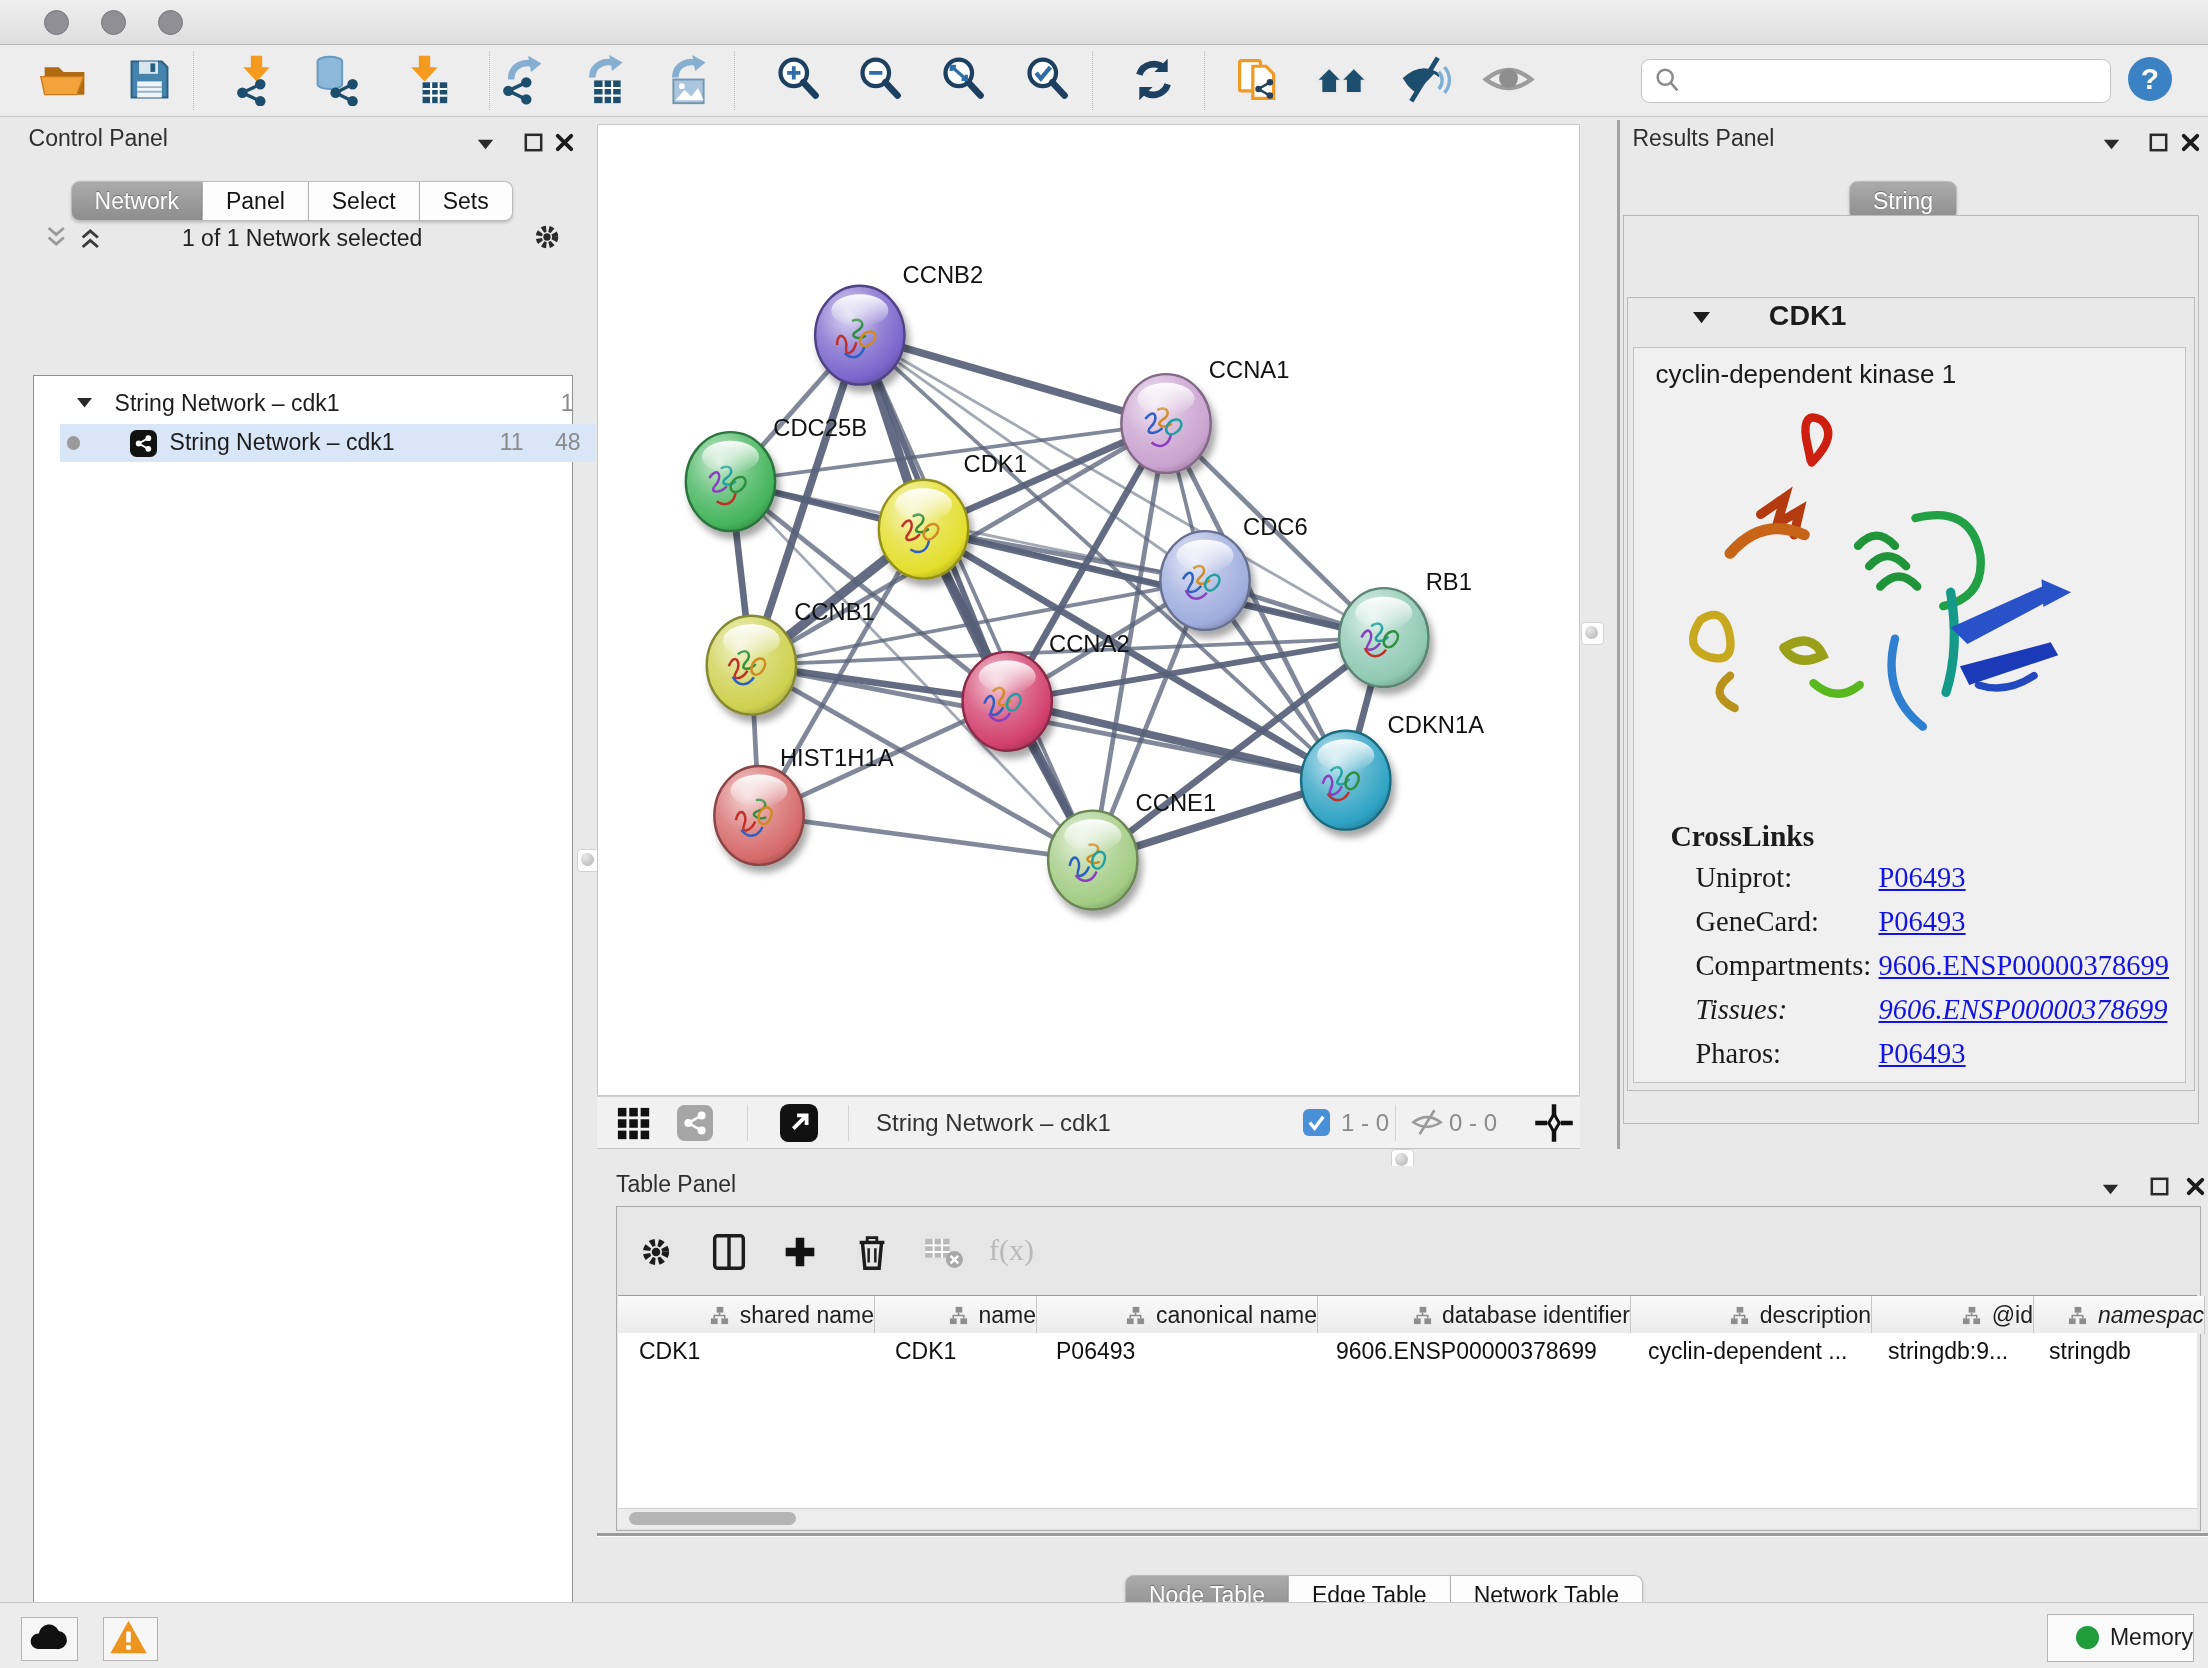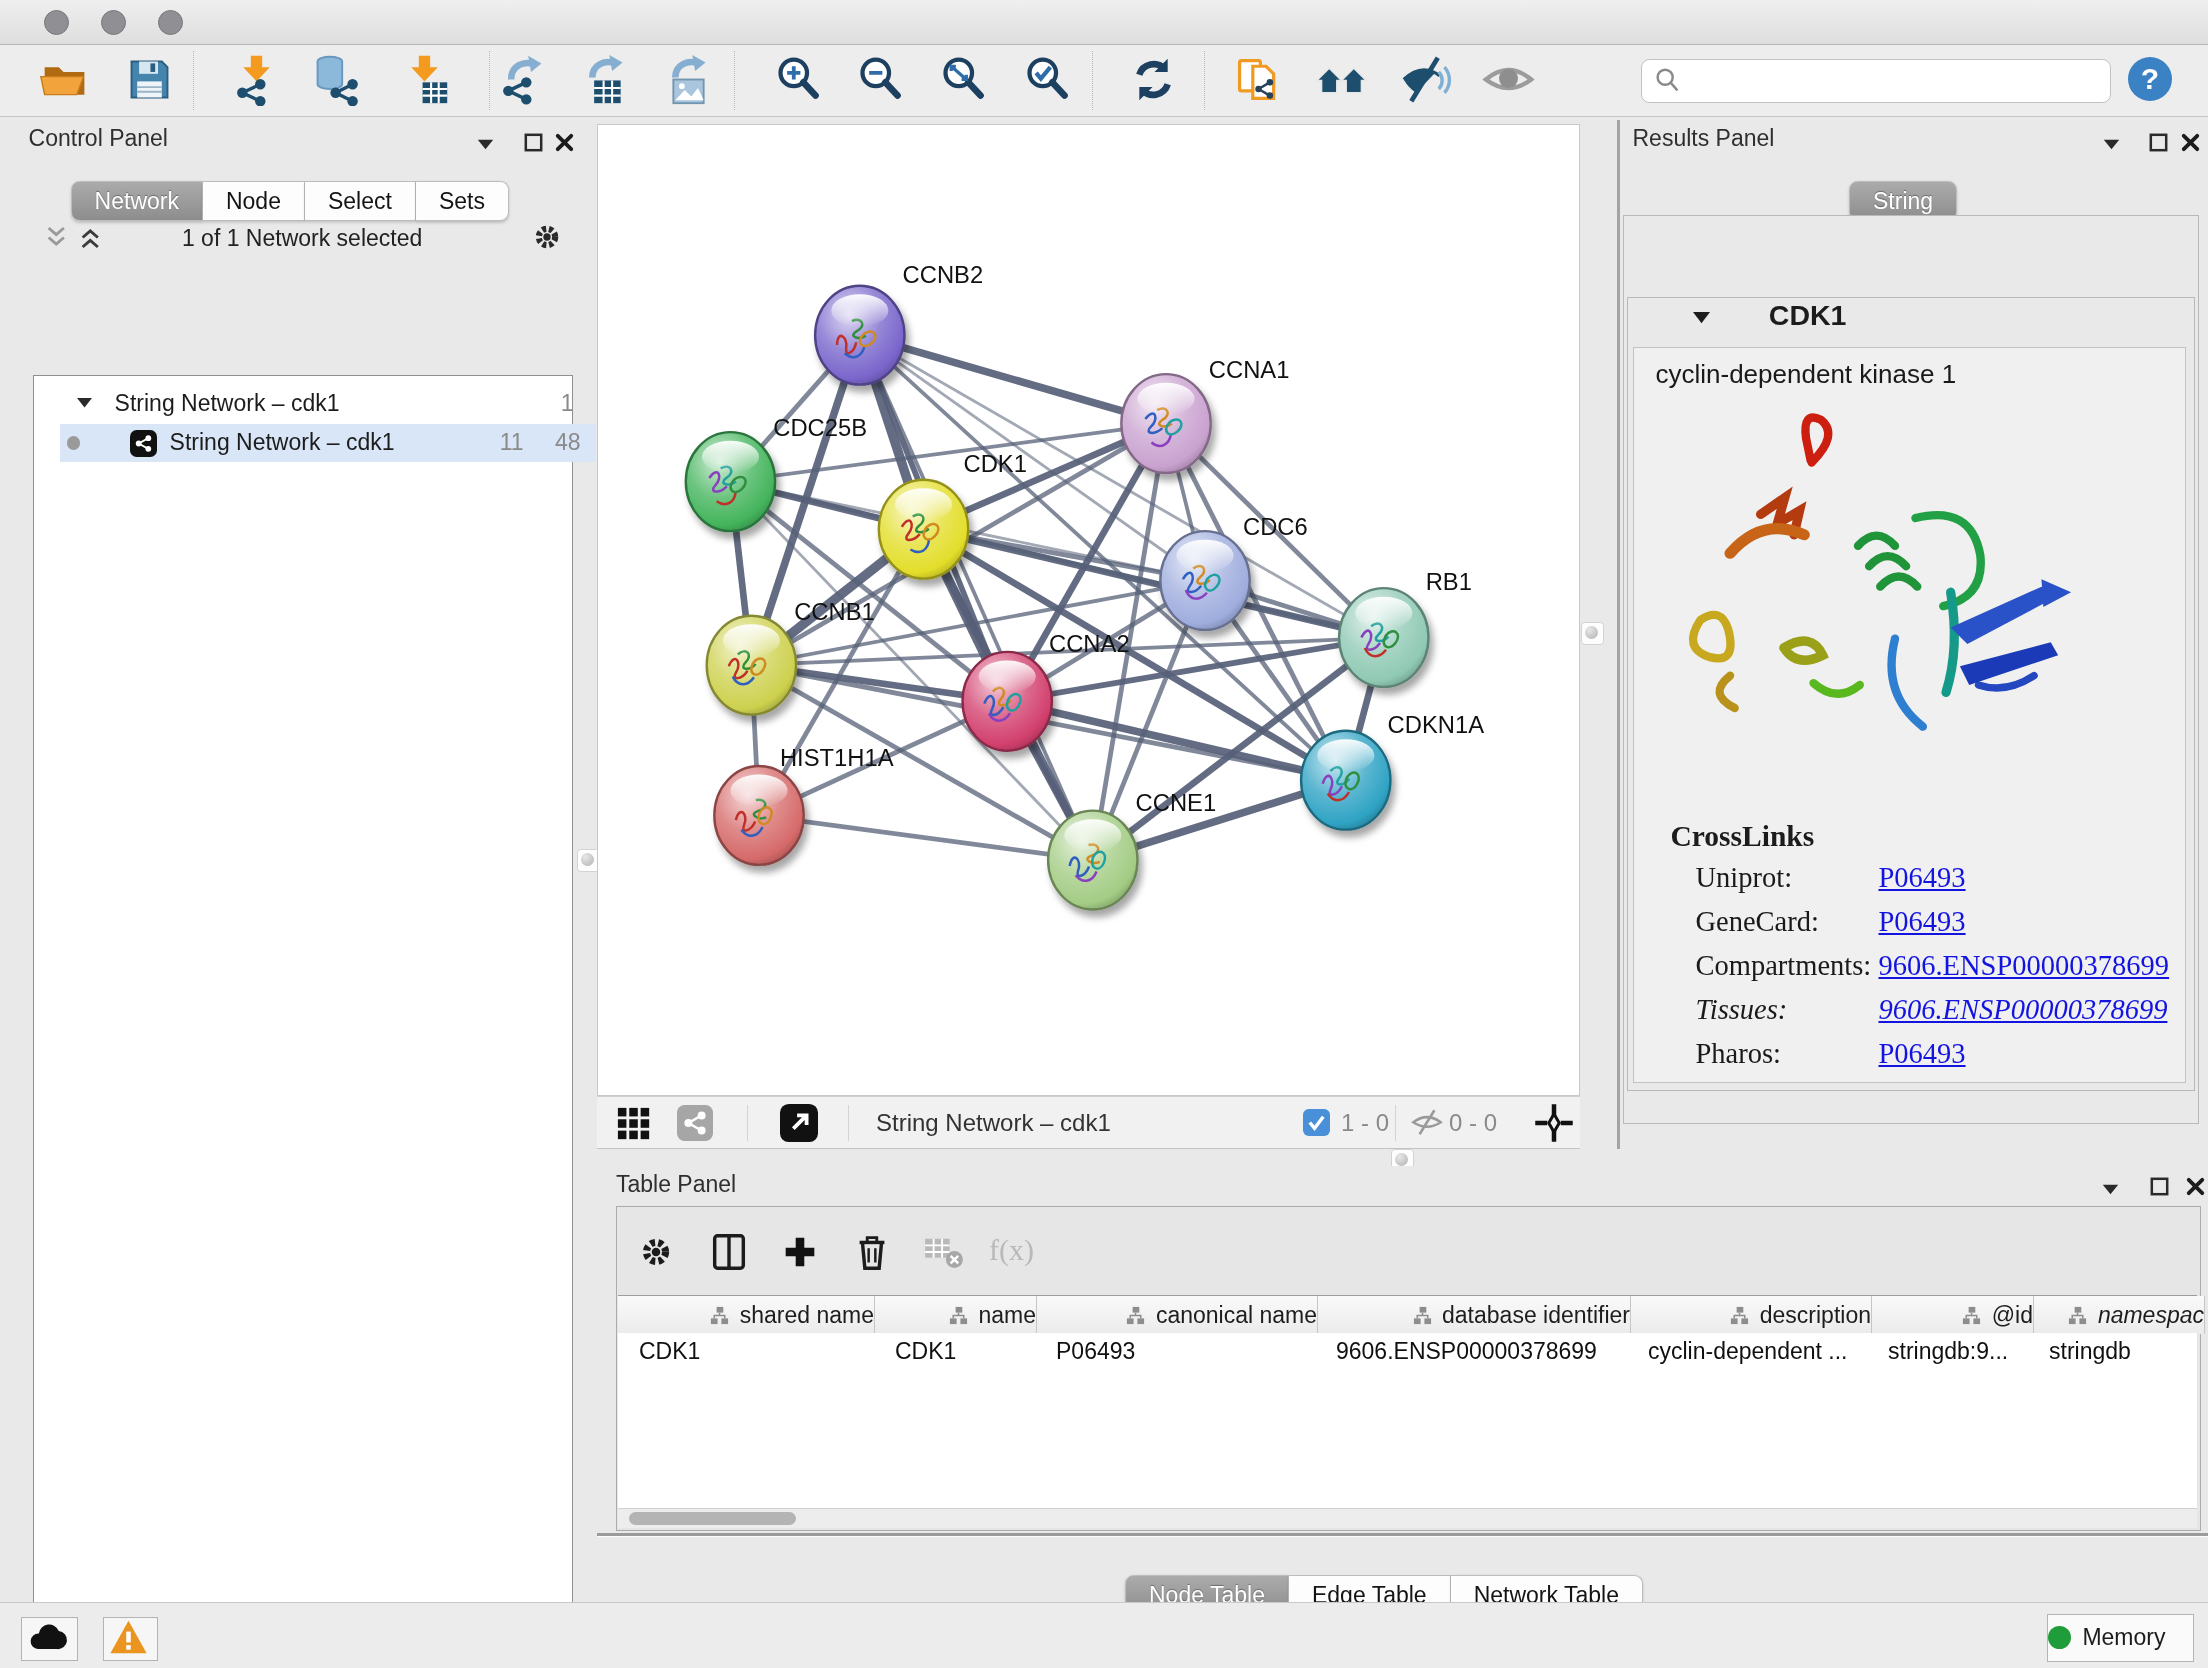--- a/index.html
+++ b/index.html
@@ -246,21 +246,21 @@
     </svg>
   <svg class="picon" style="left:513px;top:9.5px" viewBox="0 0 26 26">
       <rect x="5" y="5" width="16" height="16" fill="none" stroke="#2a2a2a" stroke-width="2.6"></rect>
     </svg>
   <svg class="picon" style="left:544px;top:9.5px" viewBox="0 0 26 26">
       <path d="M6 6l14 14M20 6L6 20" stroke="#1c1c1c" stroke-width="4" stroke-linecap="round"></path>
     </svg>
 
   <div class="seg" style="left:63px;top:40px">
       <div class="tab sel">Network</div>
-      <div class="tab">Node</div>
+      <div class="tab">Panel</div>
       <div class="tab">Select</div>
       <div class="tab">Sets</div>
     </div>
 
   <svg class="abs" style="left:34px;top:105px" width="28.5" height="25" viewBox="0 0 30 26">
       <path d="M7 3l8 7 8-7M7 13l8 7 8-7" stroke="#9a9a9a" stroke-width="3" fill="none"></path>
     </svg>
   <svg class="abs" style="left:68px;top:105px" width="28.5" height="25" viewBox="0 0 30 26">
       <path d="M7 23l8-7 8 7M7 13l8-7 8 7" stroke="#3a3a3a" stroke-width="3" fill="none"></path>
     </svg>
@@ -803,18 +803,18 @@
         <path d="M16 36a9 9 0 0 1 1-18 12 12 0 0 1 23-3 8.5 8.5 0 0 1-2 21z" fill="#111"></path>
       </svg>
   </div>
   <div class="sbtn" style="left:103px;width:53px">
     <svg width="49" height="38" viewBox="0 0 46 42">
         <path d="M23 3l20 36H3z" fill="#eb9420"></path>
         <rect x="20.5" y="15" width="5" height="12" fill="#fff"></rect>
         <rect x="20.5" y="30" width="5" height="5" fill="#fff"></rect>
       </svg>
   </div>
-  <div class="sbtn" style="left:2047px;top:10.5px;width:145px;height:46px;background:#fafafa;display:flex;align-items:center;justify-content:flex-start;gap:11.4px">
+  <div class="sbtn" style="left:2047px;top:10.5px;width:145px;height:46px;background:#fafafa;display:flex;align-items:center;justify-content:flex-end;gap:11.4px">
     <span style="width:23px;height:23px;border-radius:50%;background:#1f9d3a;display:inline-block"></span>
     <span style="font-size:23px">Memory</span>
   </div>
 </div>
 
 
 </body></html>

